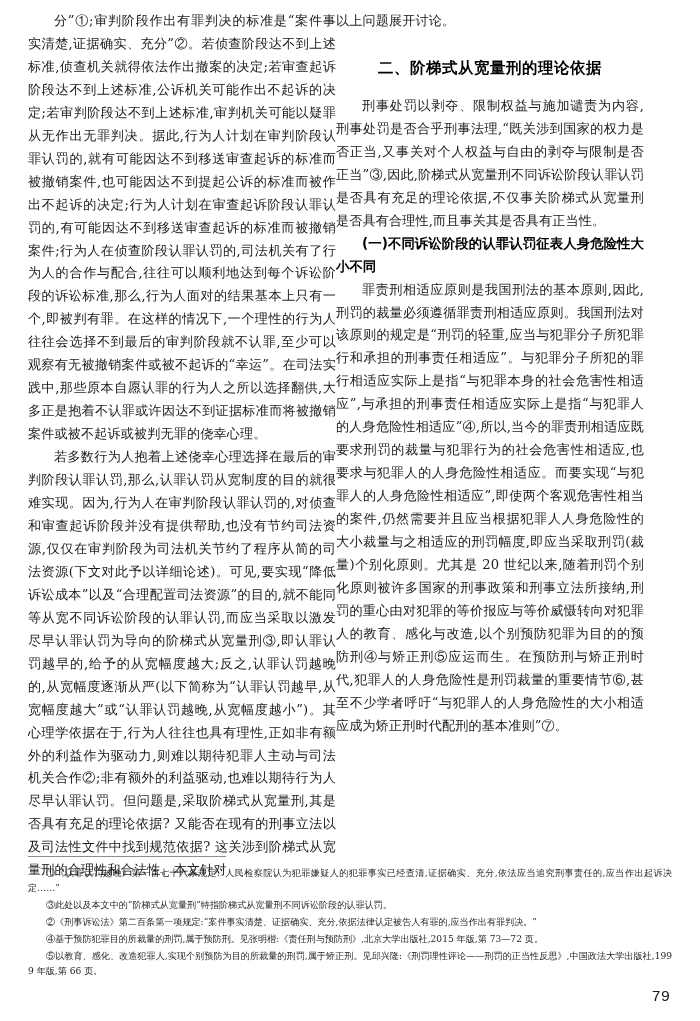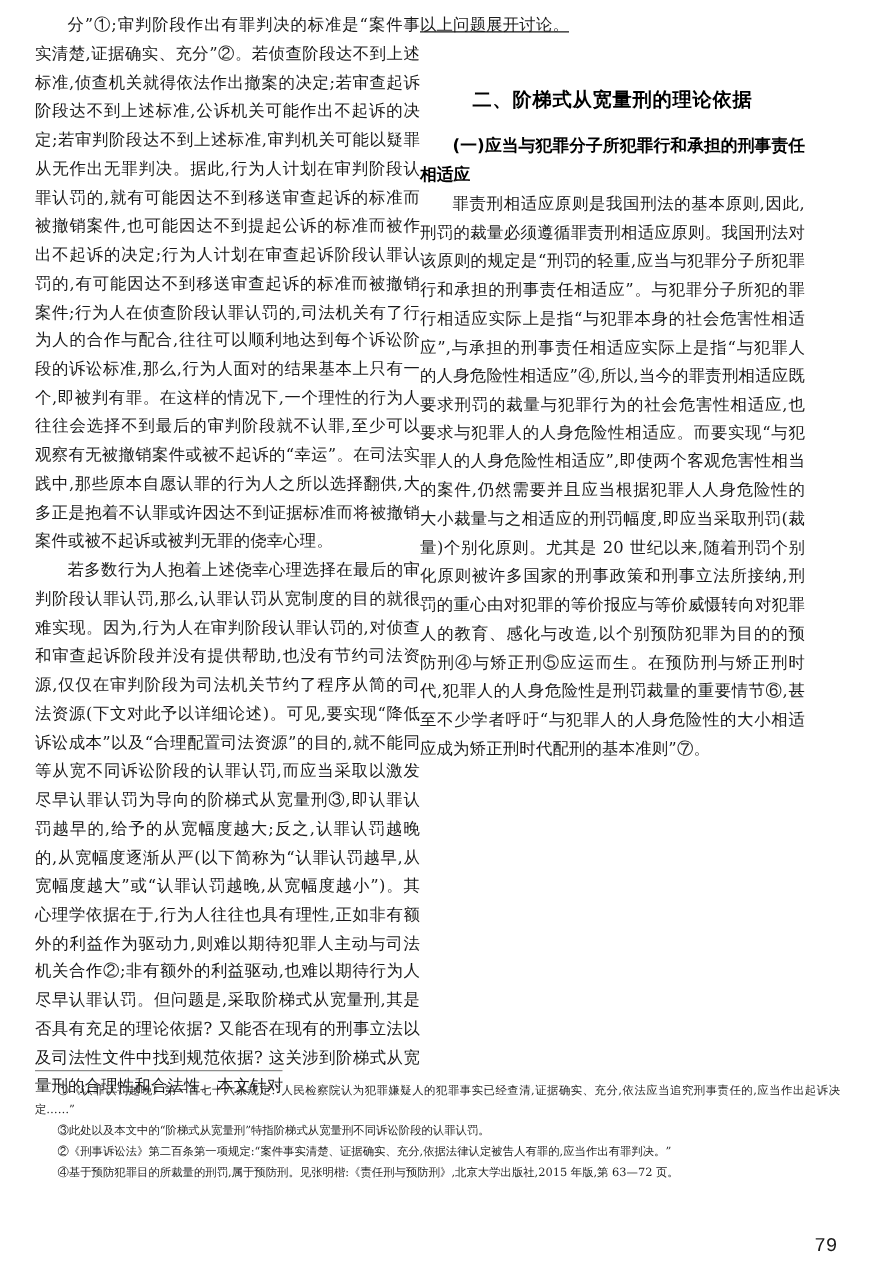--- a/index.html
+++ b/index.html
@@ -39,24 +39,24 @@
     margin: 0;
     font-size: 13.1px;
     line-height: 22.95px;
     text-align: justify;
     text-justify: inter-ideograph;
     text-indent: 26px;
     letter-spacing: 0.15px;
     word-break: break-all;
     color: #1a1a1a;
   }
-  p.para.noindent { text-indent: 0; text-decoration: underline; }
+  p.para.noindent { text-indent: 0; }
 
   h2.section-heading {
-    margin: 36px 0 16px 0;
+    margin: 24px 0 16px 0;
     font-size: 15.4px;
     line-height: 22px;
     font-weight: bold;
     text-align: center;
     letter-spacing: 0.6px;
     font-family: "DejaVu Sans", "Liberation Sans", sans-serif;
     color: #000000;
   }
   h3.subsection-heading {
     margin: 0;
@@ -117,32 +117,34 @@
     <div class="column">
       <p class="para">分”①;审判阶段作出有罪判决的标准是“案件事实清楚,证据确实、充分”②。若侦查阶段达不到上述标准,侦查机关就得依法作出撤案的决定;若审查起诉阶段达不到上述标准,公诉机关可能作出不起诉的决定;若审判阶段达不到上述标准,审判机关可能以疑罪从无作出无罪判决。据此,行为人计划在审判阶段认罪认罚的,就有可能因达不到移送审查起诉的标准而被撤销案件,也可能因达不到提起公诉的标准而被作出不起诉的决定;行为人计划在审查起诉阶段认罪认罚的,有可能因达不到移送审查起诉的标准而被撤销案件;行为人在侦查阶段认罪认罚的,司法机关有了行为人的合作与配合,往往可以顺利地达到每个诉讼阶段的诉讼标准,那么,行为人面对的结果基本上只有一个,即被判有罪。在这样的情况下,一个理性的行为人往往会选择不到最后的审判阶段就不认罪,至少可以观察有无被撤销案件或被不起诉的“幸运”。在司法实践中,那些原本自愿认罪的行为人之所以选择翻供,大多正是抱着不认罪或许因达不到证据标准而将被撤销案件或被不起诉或被判无罪的侥幸心理。</p>
       <p class="para">若多数行为人抱着上述侥幸心理选择在最后的审判阶段认罪认罚,那么,认罪认罚从宽制度的目的就很难实现。因为,行为人在审判阶段认罪认罚的,对侦查和审查起诉阶段并没有提供帮助,也没有节约司法资源,仅仅在审判阶段为司法机关节约了程序从简的司法资源(下文对此予以详细论述)。可见,要实现“降低诉讼成本”以及“合理配置司法资源”的目的,就不能同等从宽不同诉讼阶段的认罪认罚,而应当采取以激发尽早认罪认罚为导向的阶梯式从宽量刑③,即认罪认罚越早的,给予的从宽幅度越大;反之,认罪认罚越晚的,从宽幅度逐渐从严(以下简称为“认罪认罚越早,从宽幅度越大”或“认罪认罚越晚,从宽幅度越小”)。其心理学依据在于,行为人往往也具有理性,正如非有额外的利益作为驱动力,则难以期待犯罪人主动与司法机关合作②;非有额外的利益驱动,也难以期待行为人尽早认罪认罚。但问题是,采取阶梯式从宽量刑,其是否具有充足的理论依据? 又能否在现有的刑事立法以及司法性文件中找到规范依据? 这关涉到阶梯式从宽量刑的合理性和合法性。本文针对</p>
     </div>
 
     <div class="column">
       <p class="para noindent">以上问题展开讨论。</p>
 
       <h2 class="section-heading">二、阶梯式从宽量刑的理论依据</h2>
 
+      <p class="para">刑事处罚以剥夺、限制权益与施加谴责为内容,刑事处罚是否合乎刑事法理,“既关涉到国家的权力是否正当,又事关对个人权益与自由的剥夺与限制是否正当”③,因此,阶梯式从宽量刑不同诉讼阶段认罪认罚是否具有充足的理论依据,不仅事关阶梯式从宽量刑是否具有合理性,而且事关其是否具有正当性。</p>
 
-      <h3 class="subsection-heading">(一)应当与犯罪分子所犯罪行和承担的刑事责任相适应</h3>
+      <h3 class="subsection-heading">(一)不同诉讼阶段的认罪认罚征表人身危险性大小不同</h3>
 
       <p class="para">罪责刑相适应原则是我国刑法的基本原则,因此,刑罚的裁量必须遵循罪责刑相适应原则。我国刑法对该原则的规定是“刑罚的轻重,应当与犯罪分子所犯罪行和承担的刑事责任相适应”。与犯罪分子所犯的罪行相适应实际上是指“与犯罪本身的社会危害性相适应”,与承担的刑事责任相适应实际上是指“与犯罪人的人身危险性相适应”④,所以,当今的罪责刑相适应既要求刑罚的裁量与犯罪行为的社会危害性相适应,也要求与犯罪人的人身危险性相适应。而要实现“与犯罪人的人身危险性相适应”,即使两个客观危害性相当的案件,仍然需要并且应当根据犯罪人人身危险性的大小裁量与之相适应的刑罚幅度,即应当采取刑罚(裁量)个别化原则。尤其是 20 世纪以来,随着刑罚个别化原则被许多国家的刑事政策和刑事立法所接纳,刑罚的重心由对犯罪的等价报应与等价威慑转向对犯罪人的教育、感化与改造,以个别预防犯罪为目的的预防刑④与矫正刑⑤应运而生。在预防刑与矫正刑时代,犯罪人的人身危险性是刑罚裁量的重要情节⑥,甚至不少学者呼吁“与犯罪人的人身危险性的大小相适应成为矫正刑时代配刑的基本准则”⑦。</p>
 
     </div>
 
   </div>
 
   <div class="footnotes">
     <hr class="fn-rule">
     <p class="footnote">①《认罪认罚越晚》第一百七十六条规定:“人民检察院认为犯罪嫌疑人的犯罪事实已经查清,证据确实、充分,依法应当追究刑事责任的,应当作出起诉决定……”</p>
     <p class="footnote">③此处以及本文中的“阶梯式从宽量刑”特指阶梯式从宽量刑不同诉讼阶段的认罪认罚。</p>
     <p class="footnote">②《刑事诉讼法》第二百条第一项规定:“案件事实清楚、证据确实、充分,依据法律认定被告人有罪的,应当作出有罪判决。”</p>
-    <p class="footnote">④基于预防犯罪目的所裁量的刑罚,属于预防刑。见张明楷:《责任刑与预防刑》,北京大学出版社,2015 年版,第 63—72 页。</p>
+    <p class="footnote">④基于预防犯罪目的所裁量的刑罚,属于预防刑。见张明楷:《责任刑与预防刑》,北京大学出版社,2015 年版,第 73—72 页。</p>
+    <p class="footnote">⑤以教育、感化、改造犯罪人,实现个别预防为目的所裁量的刑罚,属于矫正刑。见邱兴隆:《刑罚理性评论——刑罚的正当性反思》,中国政法大学出版社,1999 年版,第 66 页。</p>
   </div>
 
   <div class="page-number">79</div>
 
 </div>
 
 </body></html>

